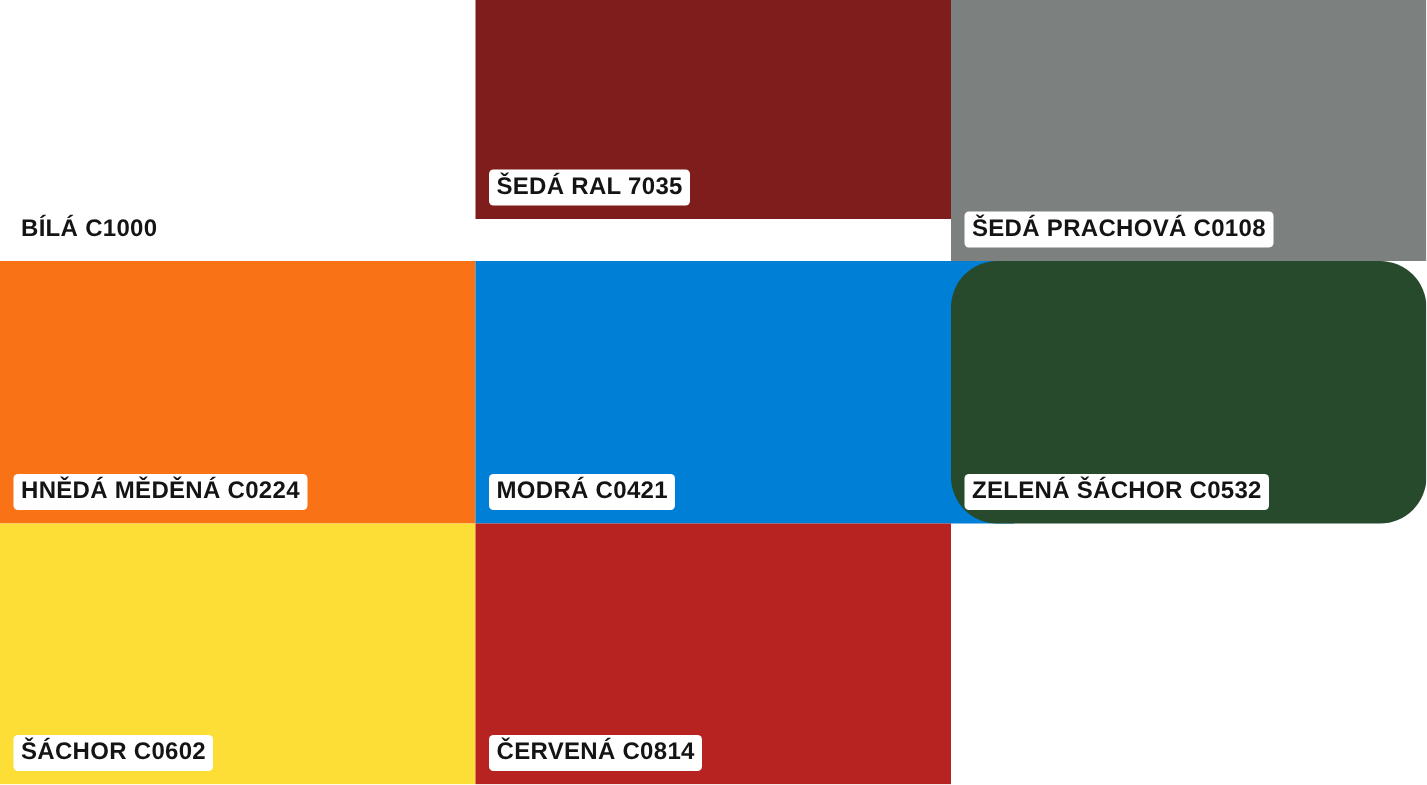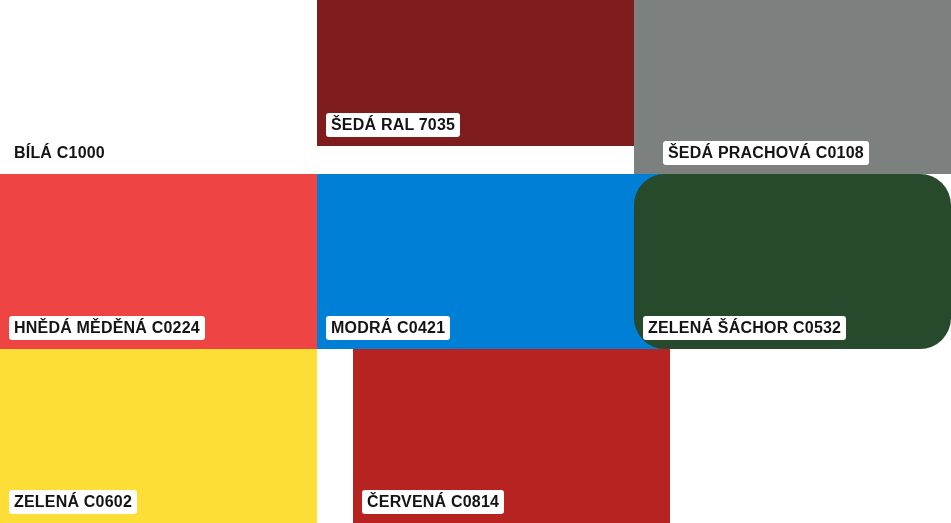--- a/index.html
+++ b/index.html
@@ -46,30 +46,30 @@
 <body>
 
 <div id="swatch-grid" style="width: 951px; height: 523px; background: rgb(255, 255, 255);">
     <div class="swatch-cell" style="left: 0px; top: 0px; width: 317px; height: 174px; background: rgb(255, 255, 255);">
       <div class="swatch-label-wrap"><span class="swatch-label" style="background: rgb(255, 255, 255); color: rgb(20, 20, 20);">BÍLÁ C1000</span></div>
     </div>
     <div class="swatch-cell" style="left: 317px; top: 0px; width: 317px; height: 146px; background: #7f1d1d;">
       <div class="swatch-label-wrap"><span class="swatch-label" style="background: rgb(255, 255, 255); color: rgb(20, 20, 20);">ŠEDÁ RAL 7035</span></div>
     </div>
     <div class="swatch-cell" style="left: 634px; top: 0px; width: 317px; height: 174px; background: rgb(124, 129, 127);">
-      <div class="swatch-label-wrap"><span class="swatch-label" style="background: rgb(255, 255, 255); color: rgb(20, 20, 20); margin-left: 20px;">ŠEDÁ PRACHOVÁ C0108</span></div>
+      <div class="swatch-label-wrap"><span class="swatch-label" style="background: rgb(255, 255, 255); color: rgb(20, 20, 20);">ŠEDÁ PRACHOVÁ C0108</span></div>
     </div>
-    <div class="swatch-cell" style="left: 0px; top: 174px; width: 317px; height: 175px; background: #ef4444;">
+    <div class="swatch-cell" style="left: 0px; top: 174px; width: 317px; height: 175px; background: #f97316;">
       <div class="swatch-label-wrap"><span class="swatch-label" style="background: rgb(255, 255, 255); color: rgb(20, 20, 20);">HNĚDÁ MĚDĚNÁ C0224</span></div>
     </div>
     <div class="swatch-cell" style="left: 317px; top: 174px; width: 359px; height: 175px; background: rgb(0, 127, 214);">
       <div class="swatch-label-wrap"><span class="swatch-label" style="background: rgb(255, 255, 255); color: rgb(20, 20, 20);">MODRÁ C0421</span></div>
     </div>
     <div class="swatch-cell" style="left: 634px; top: 174px; width: 317px; height: 175px; background: rgb(39, 73, 44); border-radius: 31px;">
       <div class="swatch-label-wrap"><span class="swatch-label" style="background: rgb(255, 255, 255); color: rgb(20, 20, 20);">ZELENÁ ŠÁCHOR C0532</span></div>
     </div>
     <div class="swatch-cell" style="left: 0px; top: 349px; width: 317px; height: 174px; background: rgb(253, 222, 54);">
-      <div class="swatch-label-wrap"><span class="swatch-label" style="background: rgb(255, 255, 255); color: rgb(20, 20, 20);">ZELENÁ C0602</span></div>
+      <div class="swatch-label-wrap"><span class="swatch-label" style="background: rgb(255, 255, 255); color: rgb(20, 20, 20);">ŠÁCHOR C0602</span></div>
     </div>
-    <div class="swatch-cell" style="left: 317px; top: 349px; width: 317px; height: 174px; background: rgb(183, 35, 32); margin-left: 36px;">
+    <div class="swatch-cell" style="left: 317px; top: 349px; width: 317px; height: 174px; background: rgb(183, 35, 32);">
       <div class="swatch-label-wrap"><span class="swatch-label" style="background: rgb(255, 255, 255); color: rgb(20, 20, 20);">ČERVENÁ C0814</span></div>
     </div>
   </div>
 
 </body></html>

